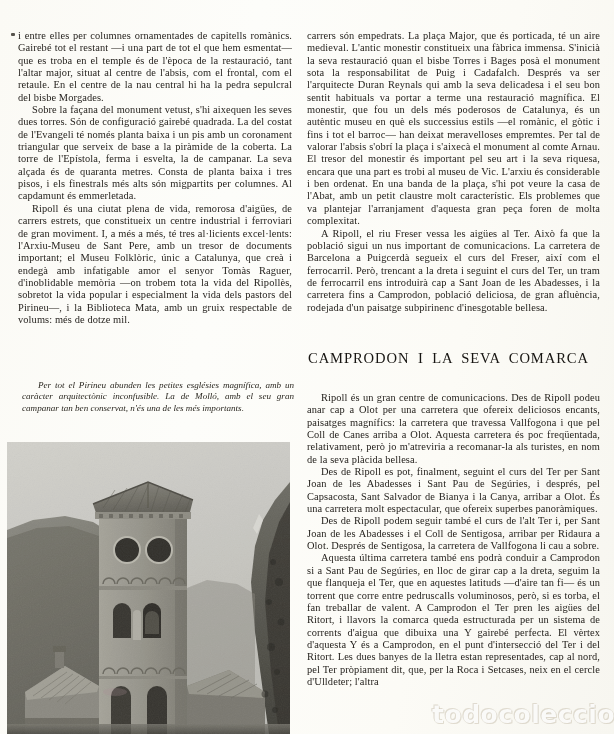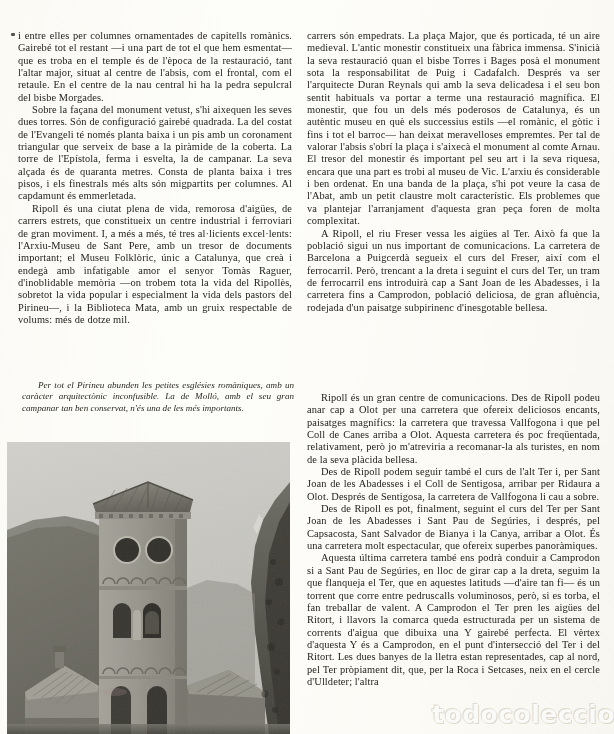--- a/index.html
+++ b/index.html
@@ -121,21 +121,21 @@
   <div class="paper-tint"></div>
 
   <div class="speck"></div>
 
   <div class="col col-left">
     <p class="no-indent">i entre elles per columnes ornamentades de capitells romànics. Gairebé tot el restant —i una part de tot el que hem esmentat— que es troba en el temple és de l'època de la restauració, tant l'altar major, situat al centre de l'absis, com el frontal, com el retaule. En el centre de la nau central hi ha la pedra sepulcral del bisbe Morgades.</p>
     <p>Sobre la façana del monument vetust, s'hi aixequen les seves dues torres. Són de configuració gairebé quadrada. La del costat de l'Evangeli té només planta baixa i un pis amb un coronament triangular que serveix de base a la piràmide de la coberta. La torre de l'Epístola, ferma i esvelta, la de campanar. La seva alçada és de quaranta metres. Consta de planta baixa i tres pisos, i els finestrals més alts són migpartits per columnes. Al capdamunt és emmerletada.</p>
     <p>Ripoll és una ciutat plena de vida, remorosa d'aigües, de carrers estrets, que constitueix un centre industrial i ferroviari de gran moviment. I, a més a més, té tres al·licients excel·lents: l'Arxiu-Museu de Sant Pere, amb un tresor de documents important; el Museu Folklòric, únic a Catalunya, que creà i endegà amb infatigable amor el senyor Tomàs Raguer, d'inoblidable memòria —on trobem tota la vida del Ripollès, sobretot la vida popular i especialment la vida dels pastors del Pirineu—, i la Biblioteca Mata, amb un gruix respectable de volums: més de dotze mil.</p>
   </div>
 
-  <div class="caption">Per tot el Pirineu abunden les petites esglésies romàniques, amb un caràcter arquitectònic inconfusible. La de Molló, amb el seu gran campanar tan ben conservat, n'és una de les més importants.</div>
+  <div class="caption">Per tot el Pirineu abunden les petites esglésies magnífica, amb un caràcter arquitectònic inconfusible. La de Molló, amb el seu gran campanar tan ben conservat, n'és una de les més importants.</div>
 
   <div class="photo">
     <svg width="283" height="292" viewBox="0 0 283 292" xmlns="http://www.w3.org/2000/svg">
       <defs>
         <linearGradient id="sky" x1="0" y1="0" x2="0.25" y2="1">
           <stop offset="0%" stop-color="#d9d8d2"></stop>
           <stop offset="55%" stop-color="#cdccc6"></stop>
           <stop offset="100%" stop-color="#c2c1bb"></stop>
         </linearGradient>
         <linearGradient id="hillL" x1="0" y1="0" x2="0.3" y2="1">
@@ -288,22 +288,23 @@
       <rect x="0" y="0" width="283" height="292" filter="url(#grain)" fill="#8a8880" opacity="0.5"></rect>
       <rect x="0" y="0" width="283" height="292" fill="#6b6a61" opacity="0.06"></rect>
     </svg>
   </div>
 
   <div class="col col-right">
     <p class="no-indent">carrers són empedrats. La plaça Major, que és porticada, té un aire medieval. L'antic monestir constitueix una fàbrica immensa. S'inicià la seva restauració quan el bisbe Torres i Bages posà el monument sota la responsabilitat de Puig i Cadafalch. Després va ser l'arquitecte Duran Reynals qui amb la seva delicadesa i el seu bon sentit habituals va portar a terme una restauració magnífica. El monestir, que fou un dels més poderosos de Catalunya, és un autèntic museu en què els successius estils —el romànic, el gòtic i fins i tot el barroc— han deixat meravelloses empremtes. Per tal de valorar l'absis s'obrí la plaça i s'aixecà el monument al comte Arnau. El tresor del monestir és important pel seu art i la seva riquesa, encara que una part es trobi al museu de Vic. L'arxiu és considerable i ben ordenat. En una banda de la plaça, s'hi pot veure la casa de l'Abat, amb un petit claustre molt característic. Els problemes que va plantejar l'arranjament d'aquesta gran peça foren de molta complexitat.</p>
     <p>A Ripoll, el riu Freser vessa les aigües al Ter. Això fa que la població sigui un nus important de comunicacions. La carretera de Barcelona a Puigcerdà segueix el curs del Freser, així com el ferrocarril. Però, trencant a la dreta i seguint el curs del Ter, un tram de ferrocarril ens introduirà cap a Sant Joan de les Abadesses, i la carretera fins a Camprodon, població deliciosa, de gran afluència, rodejada d'un paisatge subpirinenc d'inesgotable bellesa.</p>
   </div>
 
+  <div class="section-head">CAMPRODON I LA SEVA COMARCA</div>
 
   <div class="col col-right" style="top:392px;">
     <p>Ripoll és un gran centre de comunicacions. Des de Ripoll podeu anar cap a Olot per una carretera que ofereix deliciosos encants, paisatges magnífics: la carretera que travessa Vallfogona i que pel Coll de Canes arriba a Olot. Aquesta carretera és poc freqüentada, relativament, però jo m'atreviria a recomanar-la als turistes, en nom de la seva plàcida bellesa.</p>
+    <p>Des de Ripoll es pot, finalment, seguint el curs del Ter per Sant Joan de les Abadesses i Sant Pau de Segúries, i després, pel Capsacosta, Sant Salvador de Bianya i la Canya, arribar a Olot. És una carretera molt espectacular, que ofereix superbes panoràmiques.</p>
     <p>Des de Ripoll podem seguir també el curs de l'alt Ter i, per Sant Joan de les Abadesses i el Coll de Sentigosa, arribar per Ridaura a Olot. Després de Sentigosa, la carretera de Vallfogona li cau a sobre.</p>
-    <p>Des de Ripoll es pot, finalment, seguint el curs del Ter per Sant Joan de les Abadesses i Sant Pau de Segúries, i després, pel Capsacosta, Sant Salvador de Bianya i la Canya, arribar a Olot. És una carretera molt espectacular, que ofereix superbes panoràmiques.</p>
     <p>Aquesta última carretera també ens podrà conduir a Camprodon si a Sant Pau de Segúries, en lloc de girar cap a la dreta, seguim la que flanqueja el Ter, que en aquestes latituds —d'aire tan fi— és un torrent que corre entre pedruscalls voluminosos, però, si es torba, el fan treballar de valent. A Camprodon el Ter pren les aigües del Ritort, i llavors la comarca queda estructurada per un sistema de corrents d'aigua que dibuixa una Y gairebé perfecta. El vèrtex d'aquesta Y és a Camprodon, en el punt d'intersecció del Ter i del Ritort. Les dues banyes de la lletra estan representades, cap al nord, pel Ter pròpiament dit, que, per la Roca i Setcases, neix en el cercle d'Ulldeter; l'altra</p>
   </div>
 
   <div class="watermark">todocoleccion</div>
 </div>
 
 </body></html>

